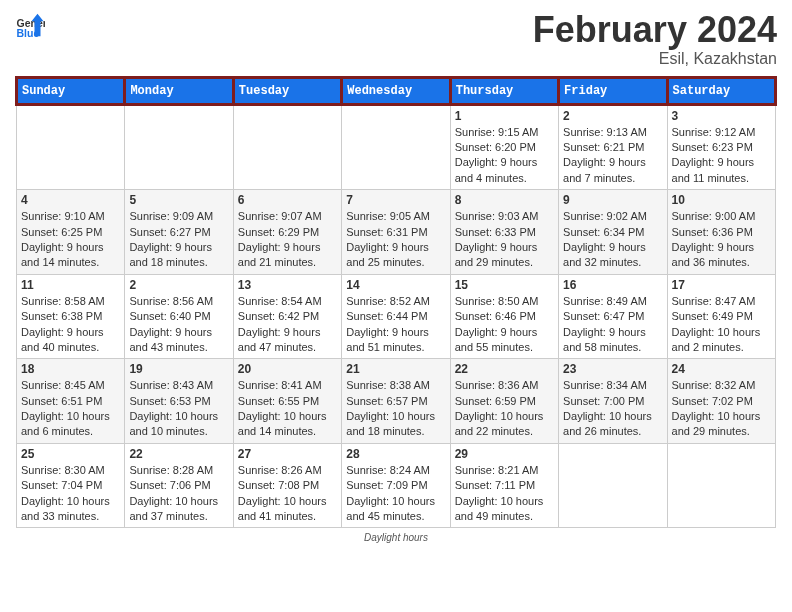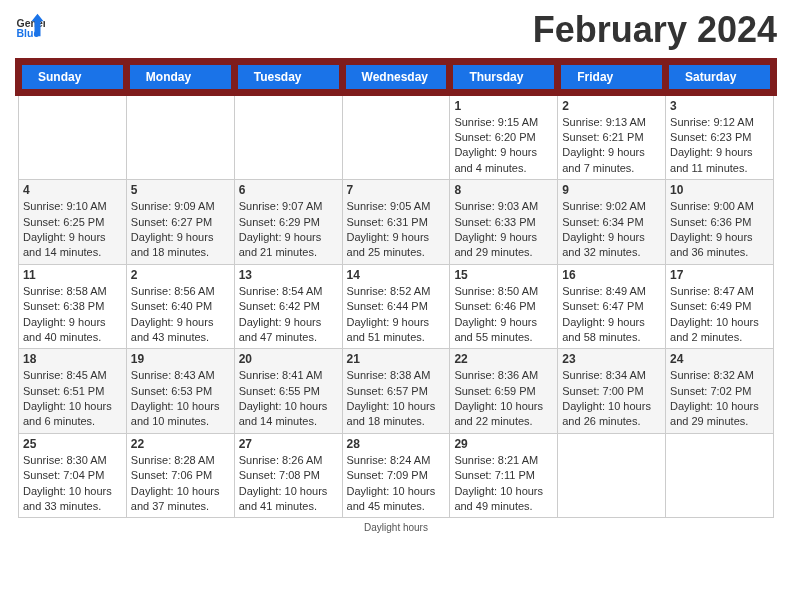--- a/index.html
+++ b/index.html
@@ -46,23 +46,24 @@
     table {
       width: 100%;
       border-collapse: collapse;
       table-layout: fixed;
     }
     thead tr th {
       background: #1a73e8;
       color: #fff;
       font-size: 12px;
       font-weight: bold;
-      padding: 5px 16px;
+      padding: 5px 4px;
       text-align: left;
-      border: 7px solid #7f1d1d;
+      border: 3px solid #7f1d1d;
+      font-family: Liberation Mono, monospace;
     }
     tbody tr td {
       border: 1px solid #ccc;
       vertical-align: top;
       padding: 3px 4px;
       font-size: 9.5px;
       color: #333;
       height: 82px;
       background: #fff;
     }
@@ -82,36 +83,38 @@
       color: #333;
     }
     .empty-cell {
       background: #fff !important;
     }
     .footer {
       margin-top: 4px;
       font-size: 10px;
       color: #555;
       text-align: center;
+      font-style: italic;
     }
   </style>
 </head>
 <body>
 
 <div class="container">
   <div class="header">
     <div class="logo">
       <svg class="logo-icon" viewBox="0 0 40 40">
         <text x="2" y="22" font-size="14" font-weight="bold" fill="#333">General</text>
         <text x="2" y="36" font-size="14" font-weight="bold" fill="#1a73e8">Blue</text>
         <polygon points="30,5 38,15 34,15 34,35 26,35 26,15 22,15" fill="#1a73e8"></polygon>
       </svg>
     </div>
     <div class="title-block">
       <div class="month-year">February 2024</div>
+      <div class="location">Esil, Kazakhstan</div>
     </div>
   </div>
 
   <table>
     <thead>
       <tr>
       <th>Sunday</th>
           <th>Monday</th>
           <th>Tuesday</th>
           <th>Wednesday</th>

